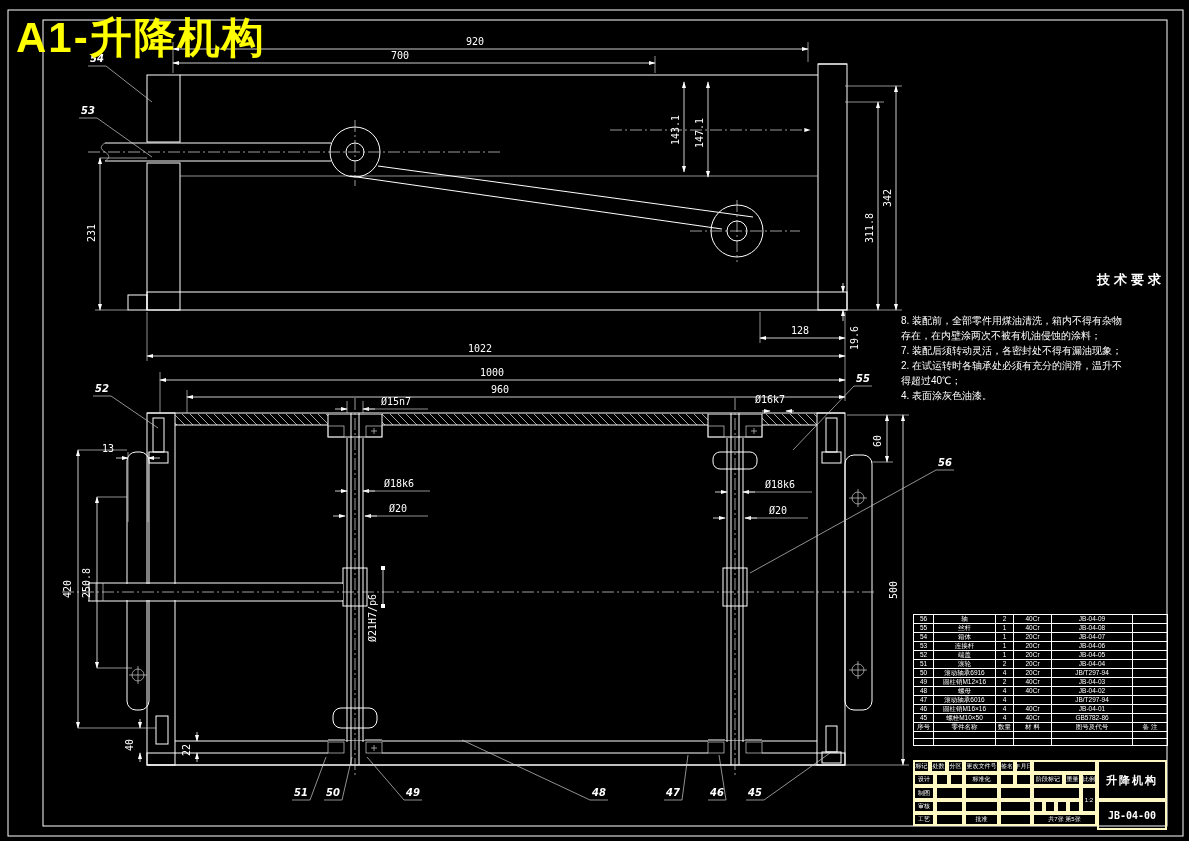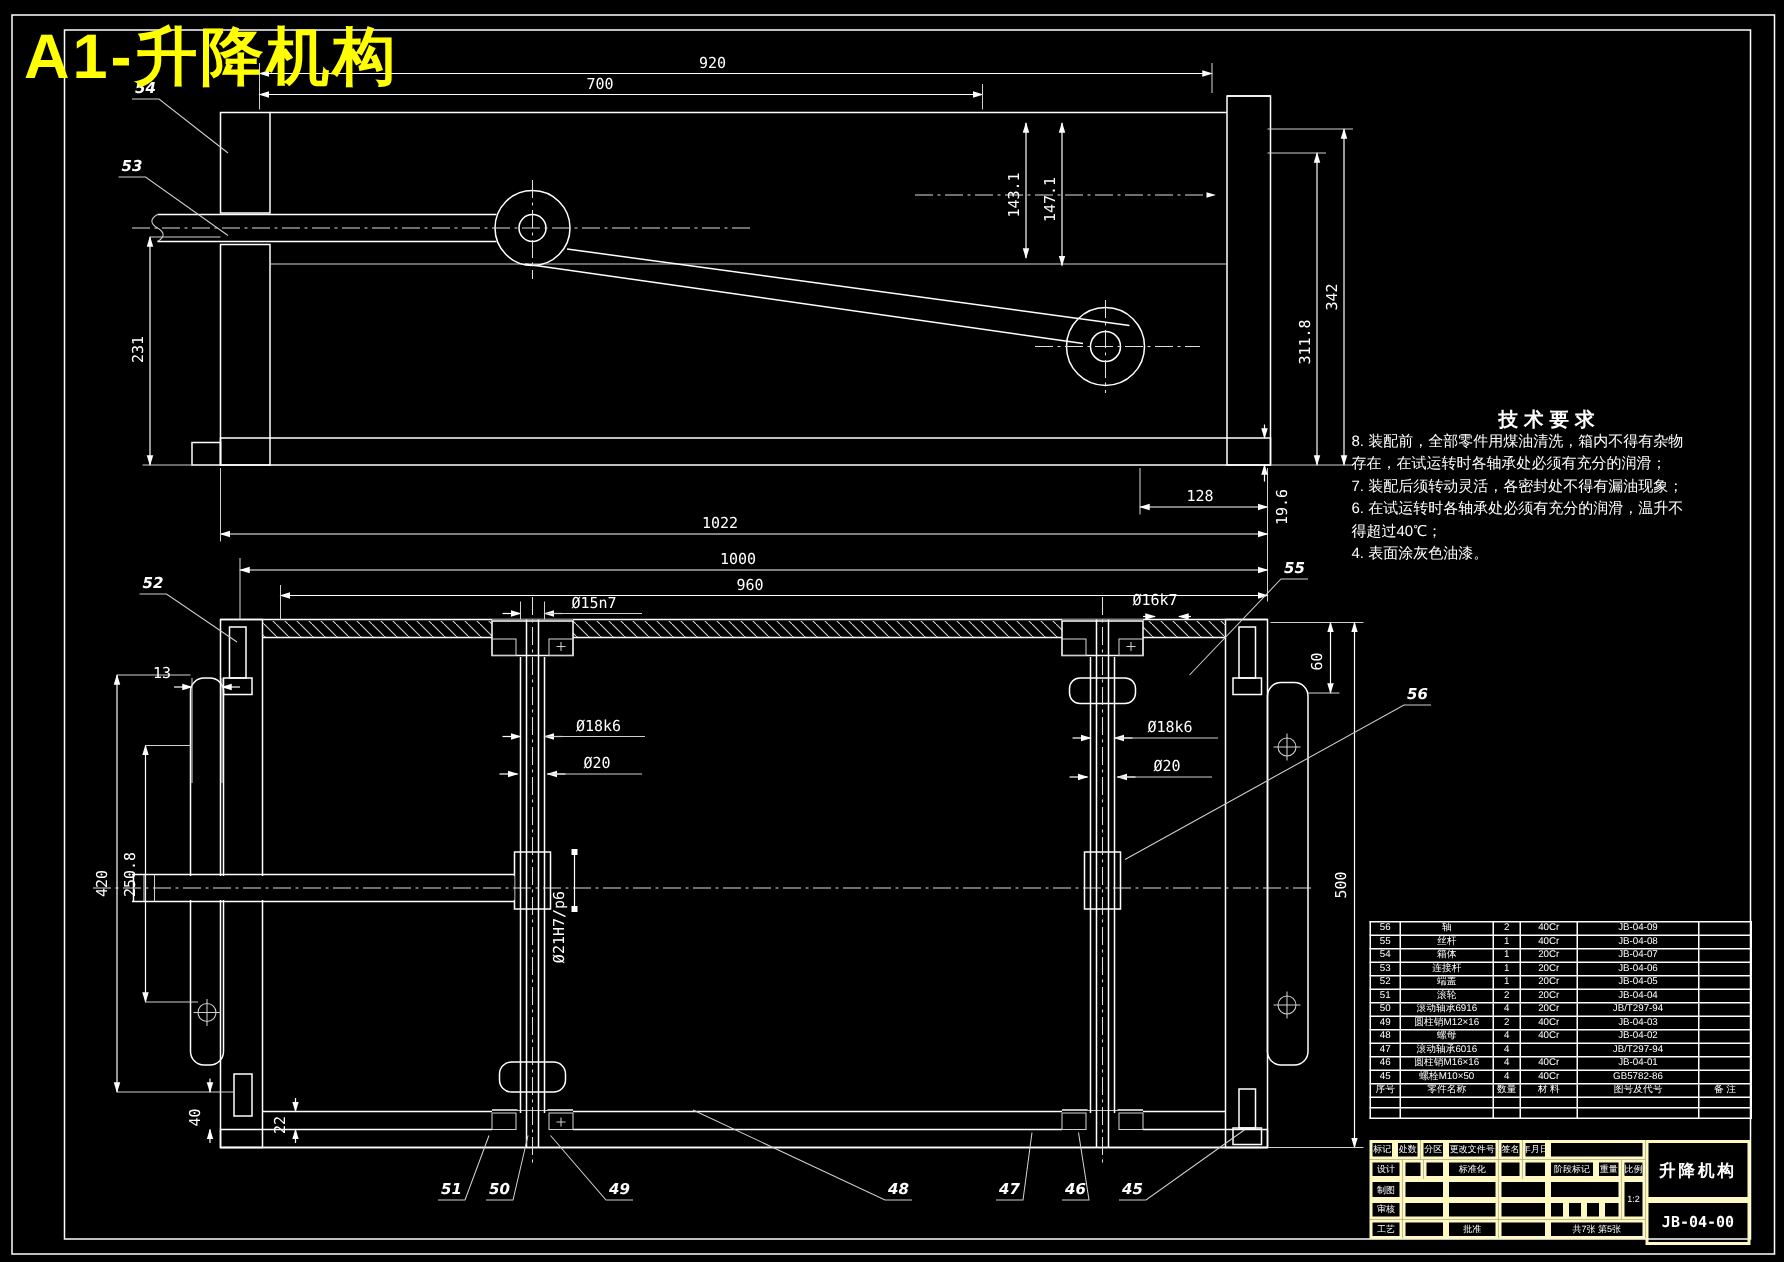--- a/index.html
+++ b/index.html
@@ -2,21 +2,21 @@
 <html><head>
 <meta charset="utf-8">
 <style>
   html,body{margin:0;padding:0;background:#000;}
   #stage{position:relative;width:1189px;height:841px;background:#000;overflow:hidden;
          font-family:"Liberation Sans",sans-serif;color:#fff;}
   #cad{position:absolute;left:0;top:0;}
   .sheet-title{position:absolute;left:16px;top:10px;font-size:42px;font-weight:bold;
       color:#ffff00;letter-spacing:2px;white-space:nowrap;}
   .tech{position:absolute;left:901px;top:272px;width:264px;font-size:10px;line-height:15px;}
-  .tech .t-title{text-align:center;font-weight:bold;font-size:13px;margin-bottom:0;letter-spacing:4px;}
+  .tech .t-title{text-align:right;font-weight:bold;font-size:13px;margin-bottom:26px;letter-spacing:4px;}
   .tech .t-line{white-space:nowrap;}
   table.parts{position:absolute;left:913px;top:614px;width:254px;border-collapse:collapse;
       table-layout:fixed;font-size:6.5px;line-height:1;}
   table.parts td{border:1px solid #fff;height:8px;padding:0;text-align:center;
       overflow:hidden;white-space:nowrap;color:#fff;}
   table.parts tr.empty td{height:6px;}
   .tb{position:absolute;left:913px;top:760px;width:254px;height:66px;font-size:6px;}
   .tb .c{position:absolute;border:2px solid #fef9c3;display:flex;align-items:center;
       justify-content:center;overflow:hidden;white-space:nowrap;box-sizing:border-box;}
   .tb .big{font-size:11px;font-weight:bold;letter-spacing:2px;}
@@ -280,23 +280,23 @@
     <path d="M746,800 H764 L830,753" class="th"></path>
     <text x="755" y="796" class="bl">45</text>
   </g>
 </svg>
 
 <div class="sheet-title">A1-升降机构</div>
 
 <div class="tech">
   <div class="t-title">技术要求</div>
   <div class="t-line">8. 装配前，全部零件用煤油清洗，箱内不得有杂物</div>
-  <div class="t-line">存在，在试运转时各轴承处必须有充分的润滑；</div>
+  <div class="t-line">存在，在内壁涂两次不被有机油侵蚀的涂料；</div>
   <div class="t-line">7. 装配后须转动灵活，各密封处不得有漏油现象；</div>
-  <div class="t-line">6. 在试运转时各轴承处必须有充分的润滑，温升不</div>
+  <div class="t-line">2. 在试运转时各轴承处必须有充分的润滑，温升不</div>
   <div class="t-line">得超过40℃；</div>
   <div class="t-line">4. 表面涂灰色油漆。</div>
 </div>
 
 <table class="parts">
   <colgroup>
         <col style="width:20px">
         <col style="width:62px">
         <col style="width:18px">
             <col style="width:38px">

